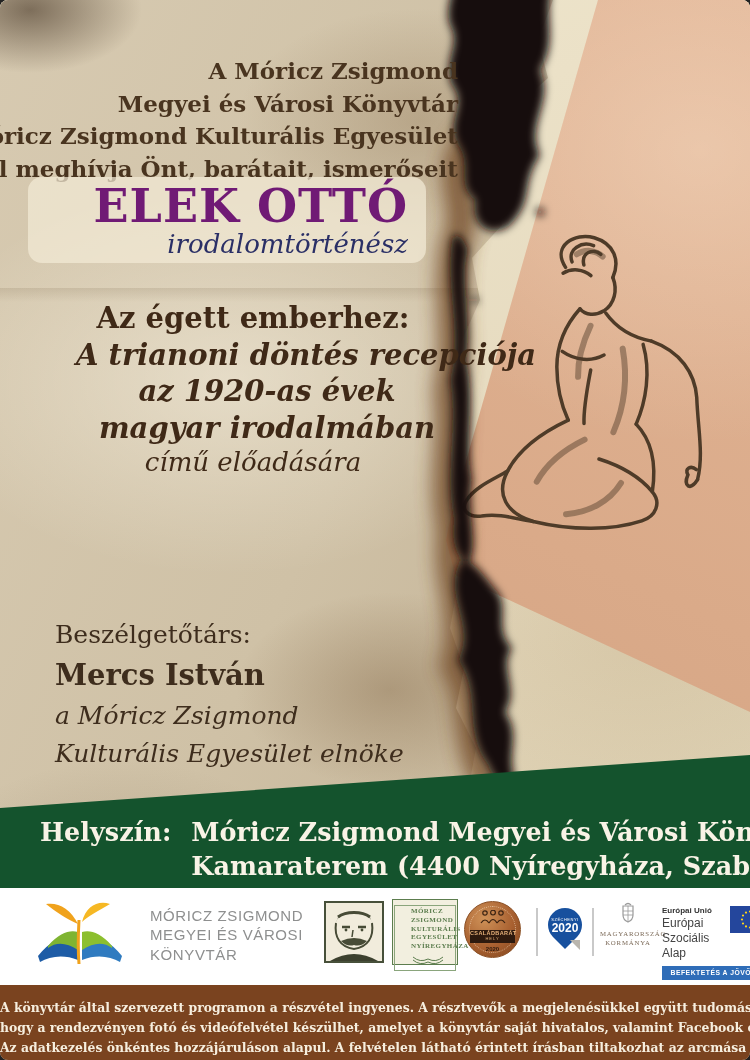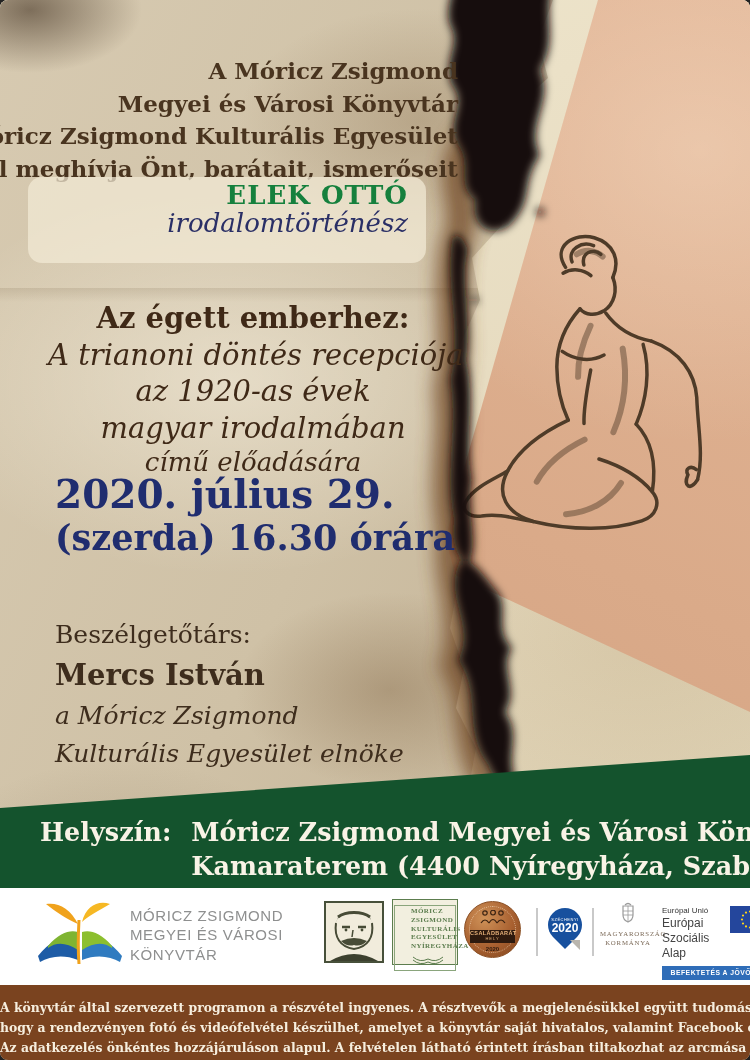--- a/index.html
+++ b/index.html
@@ -35,48 +35,48 @@
 
   .burn{position:absolute;left:380px;top:0;width:240px;height:830px;pointer-events:none;}
 
   
   .invite{position:absolute;top:55px;right:292px;text-align:right;
     color:#49341f;font-weight:bold;font-size:23px;line-height:1.42;white-space:nowrap;}
 
   .elek-box{position:absolute;left:28px;top:177px;width:398px;height:86px;
     background:rgba(243,234,213,.72);border-radius:14px;text-align:right;
     padding:5px 18px 0 0;box-sizing:border-box;}
-  .elek-name{font-size:26px;font-weight:bold;color:#15803d;letter-spacing:1px;line-height:1.05;}
+  .elek-name{font-size:46px;font-weight:bold;color:#701a75;letter-spacing:1px;line-height:1.05;}
   .elek-role{font-size:26px;font-style:italic;color:#2a2f66;line-height:1.1;}
 
   .lecture{position:absolute;left:48px;top:300px;width:410px;text-align:center;
     color:#3f2917;font-size:29px;line-height:1.26;white-space:nowrap;}
   .lec-b{font-weight:bold;}
-  .lec-bi{font-weight:normal;font-style:italic;}
+  .lec-bi{font-weight:bold;font-style:italic;margin-left:28px;}
   .lec-i{font-style:italic;font-size:26px;}
 
   .datetime{position:absolute;left:55px;top:472px;color:#202d6f;font-weight:bold;
     white-space:nowrap;}
   .dt-date{font-size:39px;line-height:1.15;}
   .dt-time{font-size:35px;line-height:1.2;}
 
   .companion{position:absolute;left:55px;top:616px;color:#3e2d1d;font-size:25px;
     line-height:1.5;white-space:nowrap;}
   .comp-name{font-weight:bold;font-size:29px;}
   .comp-i{font-style:italic;}
 
   
   .band-venue{position:absolute;left:0;top:755px;width:750px;height:133px;
     background:#14532d;clip-path:polygon(0 53px,750px 0,750px 133px,0 133px);}
   .venue-row{position:absolute;left:40px;top:60px;display:flex;gap:20px;
     color:#f9f3e6;font-weight:bold;font-size:25.5px;line-height:1.35;white-space:nowrap;}
 
   
   .logos{position:absolute;left:0;top:888px;width:750px;height:97px;background:#ffffff;}
-  .lib{position:absolute;left:34px;top:12px;display:flex;gap:4px;align-items:center;}
+  .lib{position:absolute;left:34px;top:12px;display:flex;gap:24px;align-items:center;}
   .lib-text{font-family:"Liberation Sans",sans-serif;color:#8e8f8f;font-size:15px;
     letter-spacing:.6px;line-height:1.3;}
   .portrait{position:absolute;left:324px;top:13px;width:60px;height:62px;
     background:#f1ecdc;border:2px solid #47503a;box-sizing:border-box;}
   .assoc{position:absolute;left:392px;top:11px;width:66px;height:66px;background:#f2efdf;
     border:1.5px solid #5c7d4e;box-sizing:border-box;text-align:center;padding-top:4px;
     font-family:"Liberation Serif",serif;}
   .assoc-inner{border:1px solid #8aa57c;margin:1px;padding:1px 16px;}
   .assoc-line{color:#5c7d4e;font-weight:bold;font-size:7px;letter-spacing:.4px;line-height:1.25;}
   .medal{position:absolute;left:464px;top:13px;width:57px;height:57px;border-radius:50%;
@@ -99,21 +99,21 @@
     align-items:center;justify-content:center;color:#fff;font-family:"Liberation Sans",sans-serif;}
   .pin-top{font-size:4px;letter-spacing:.5px;}
   .pin-year{font-size:12px;font-weight:bold;line-height:1;}
   .pin-curl{position:absolute;left:26px;top:38px;width:0;height:0;
     border-left:10px solid transparent;border-top:10px solid #b9b5ad;}
   .arms{width:56px;text-align:center;font-family:"Liberation Serif",serif;}
   .arms-text{color:#7c6a58;font-size:6.8px;letter-spacing:.8px;line-height:1.3;margin-top:2px;}
   .eu{width:112px;font-family:"Liberation Sans",sans-serif;margin-top:4px;}
   .eu-top{display:flex;gap:6px;}
   .eu-lines{width:62px;}
-  .eu-b{font-size:8px;font-weight:normal;color:#333;line-height:1.25;}
+  .eu-b{font-size:8px;font-weight:bold;color:#333;line-height:1.25;}
   .eu-s{font-size:12px;color:#444;line-height:1.25;}
   .eu-flag{width:40px;height:27px;background:#24469c;position:relative;}
   .eu-banner{margin-top:5px;width:108px;height:14px;background:#2f6db8;color:#fff;
     font-size:6.8px;font-weight:bold;letter-spacing:.5px;text-align:center;line-height:14px;}
 
   
   .band-disc{position:absolute;left:0;top:985px;width:750px;height:75px;background:#7a431f;
     text-align:center;padding-top:13px;box-sizing:border-box;}
   .disc-line{color:#f6eede;font-weight:bold;font-size:12.4px;line-height:1.62;white-space:nowrap;}
 </style>
@@ -189,24 +189,20 @@
   </div>
 
   <div class="lecture">
     <div class="lec-b">Az égett emberhez:</div>
     <div class="lec-bi">A trianoni döntés recepciója</div>
     <div class="lec-bi">az 1920-as évek</div>
     <div class="lec-bi">magyar irodalmában</div>
     <div class="lec-i">című előadására</div>
   </div>
 
-  <div class="datetime">
-    <div class="dt-date">2020. július 29.</div>
-    <div class="dt-time">(szerda) 16.30 órára</div>
-  </div>
 
   <div class="companion">
     <div>Beszélgetőtárs:</div>
     <div class="comp-name">Mercs István</div>
     <div class="comp-i">a Móricz Zsigmond</div>
     <div class="comp-i">Kulturális Egyesület elnöke</div>
   </div>
 
   <div class="band-venue">
     <div class="venue-row">

